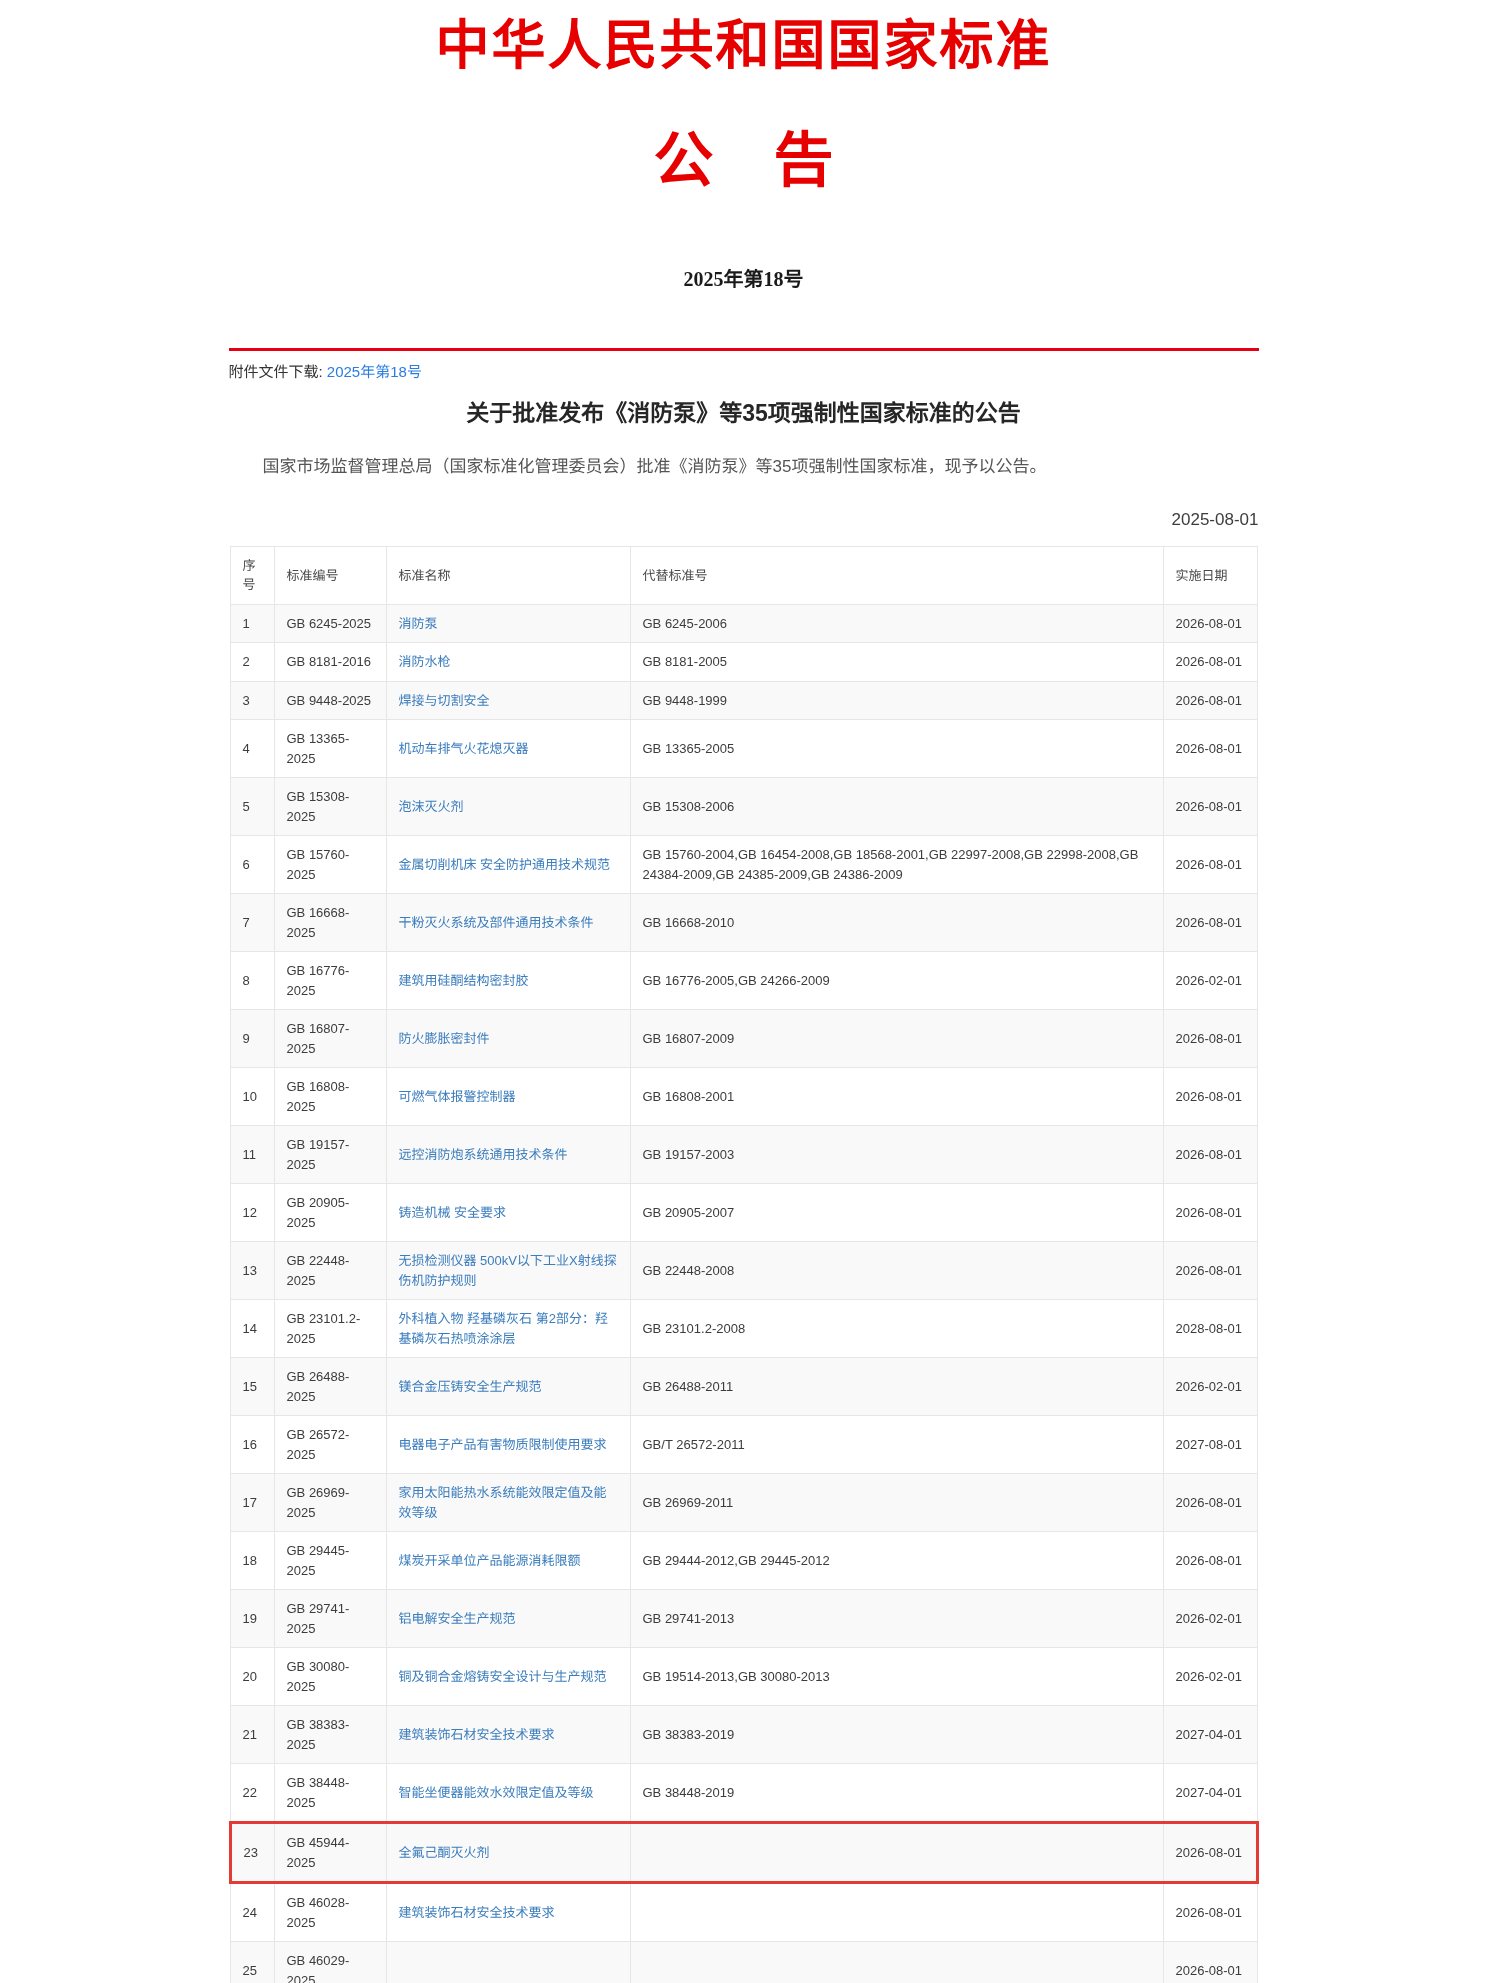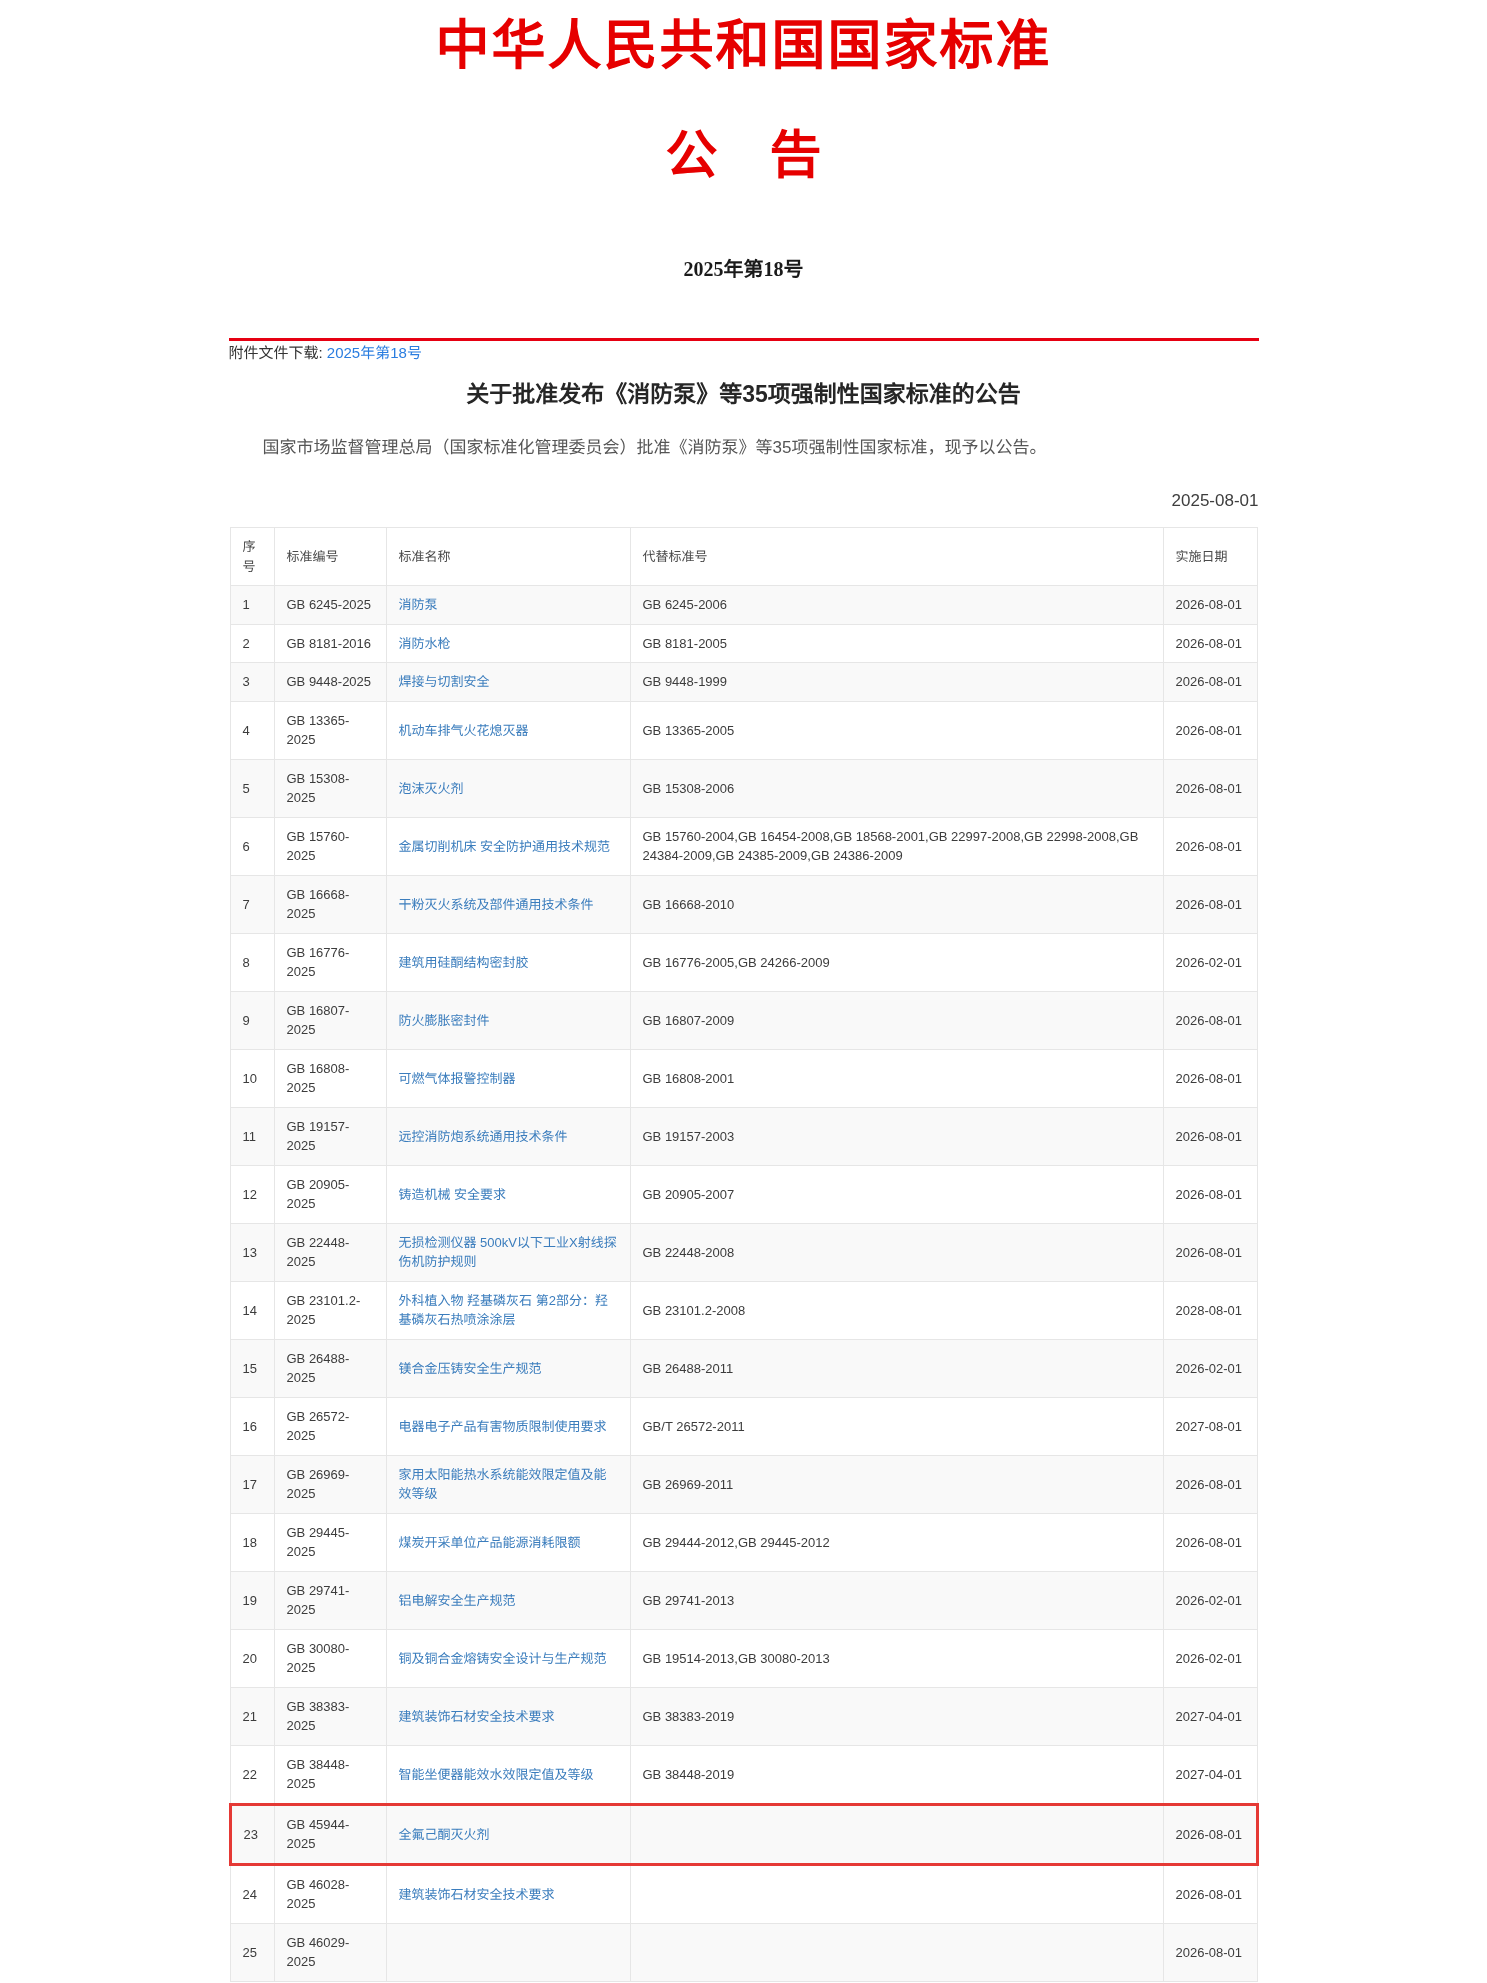--- a/index.html
+++ b/index.html
@@ -25,39 +25,40 @@
     font-size:54px;
     text-align:center;
     margin:0;
     line-height:1.2;
     letter-spacing:2px;
   }
   .sub-title{
     font-family:"Liberation Serif","DejaVu Serif",serif;
     font-weight:700;
     color:var(--title-red);
-    font-size:52px;
+    font-size:60px;
     text-align:center;
     margin:46px 0 0 0;
     line-height:1.2;
   }
   .issue-number{
     font-family:"Liberation Serif","DejaVu Serif",serif;
     font-weight:700;
     font-size:20px;
     color:#1a1a1a;
     text-align:center;
     margin-top:66px;
   }
   .red-divider{
     border:none;
     border-top:3px solid var(--divider-red);
     margin:56px 0 0 0;
   }
   .attachment-row{
+    margin-top:9px;
     font-size:15px;
     color:#333;
   }
   .attachment-row a{
     color:var(--att-link-blue);
     text-decoration:none;
     cursor:pointer;
   }
   .announce-title{
     font-size:23px;

